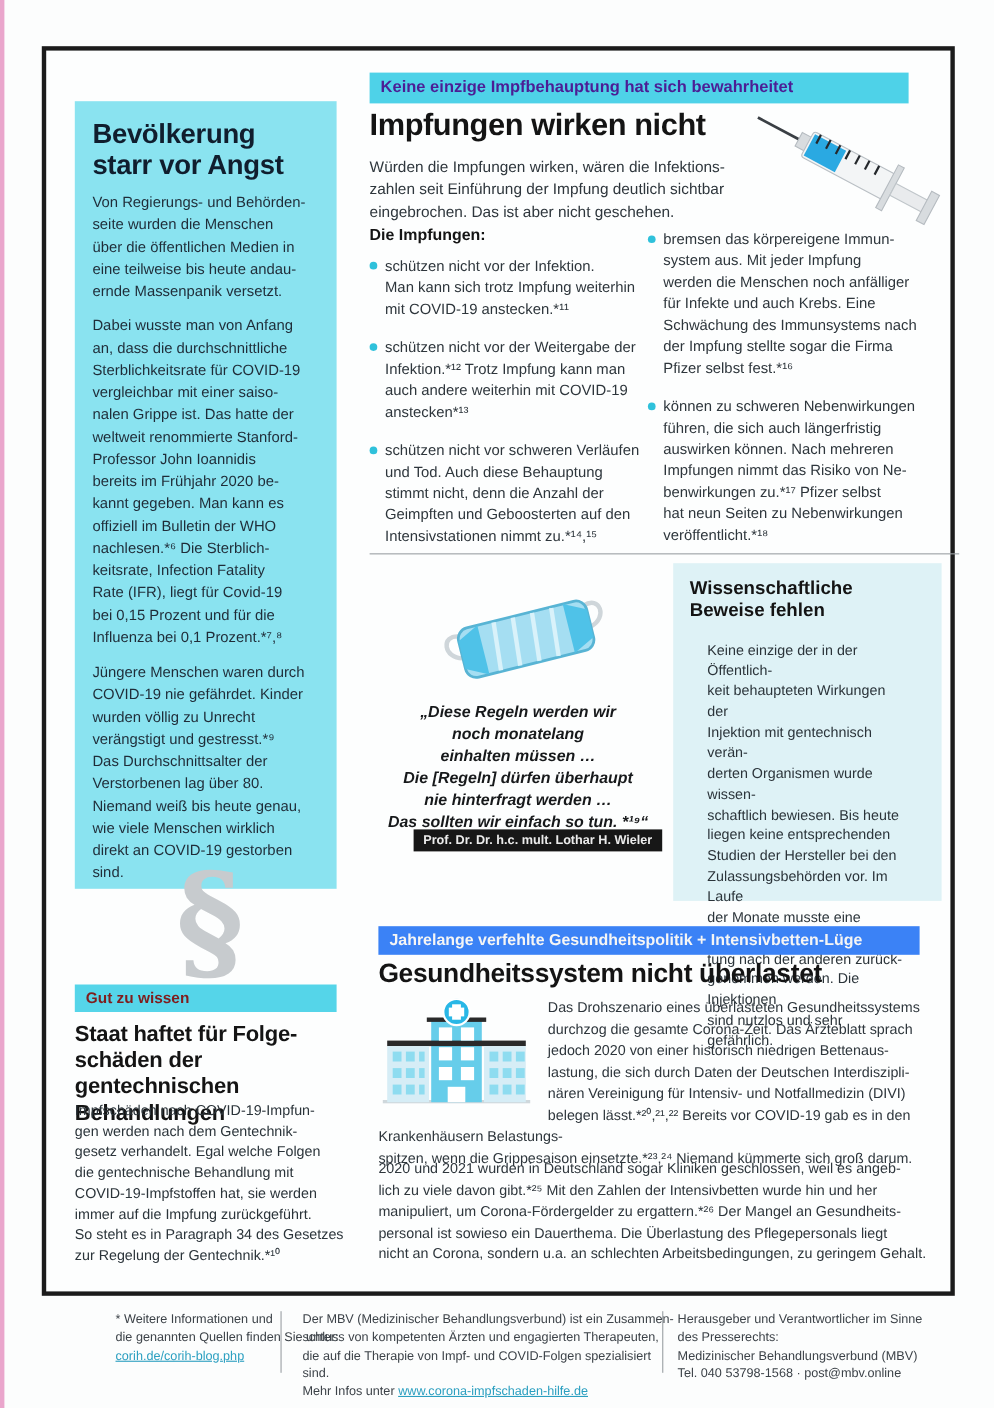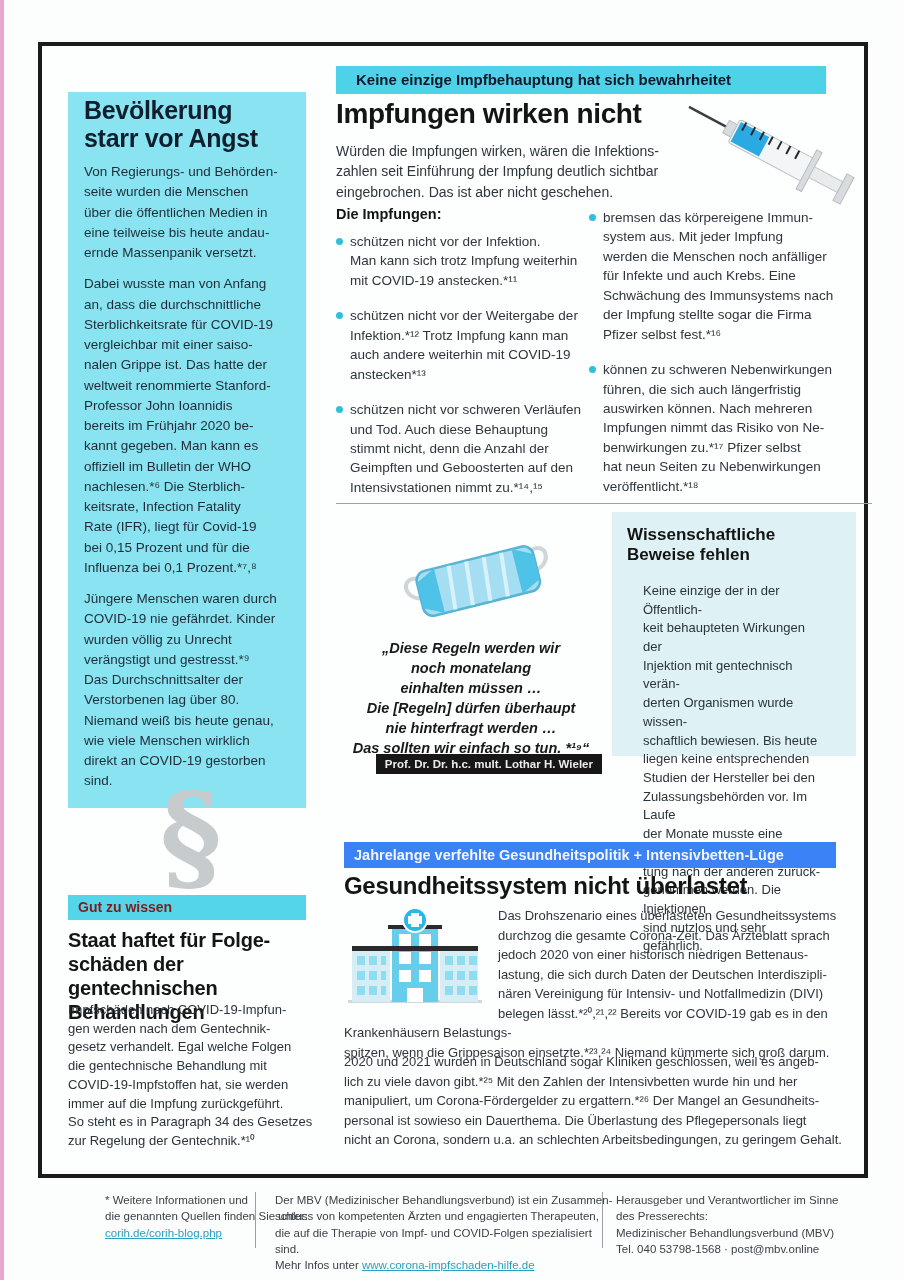--- a/index.html
+++ b/index.html
@@ -16,21 +16,21 @@
   .scan-edge{left:0;top:0;width:4px;height:1280px;background:#eaa6cc;}
 
   .frame{
     left:38px;top:42px;width:822px;height:1128px;
     border:4px solid #1b1b1b;background:#fdfefe;
   }
 
   
   .fear-panel{
     left:26px;top:46px;width:238px;height:716px;
-    background:#8ae3f0;padding:4px 16px;box-sizing:border-box;
+    background:#8ae3f0;padding:16px 16px;box-sizing:border-box;
   }
   .fear-panel h1{
     margin:0 0 10px 0;font-size:25px;line-height:1.12;
     color:#101e2e;letter-spacing:-0.3px;
   }
   .fear-panel p{
     margin:0 0 11px 0;font-size:13.5px;line-height:1.5;color:#1f2c38;
   }
 
   .section-sign{
@@ -47,22 +47,22 @@
     left:26px;top:882px;width:270px;font-size:20px;font-weight:bold;
     line-height:1.2;color:#141414;letter-spacing:-0.2px;
   }
   .liability-body{
     left:26px;top:955px;width:260px;font-size:13px;line-height:1.44;color:#2b343a;
   }
 
   
   .claims-banner{
     left:294px;top:20px;width:490px;height:28px;
-    background:#4ed2e8;color:#0f172a;font-weight:bold;font-size:15px;
-    line-height:28px;padding-left:20px;box-sizing:border-box;
+    background:#4ed2e8;color:#4c1d95;font-weight:bold;font-size:15px;
+    line-height:28px;padding-left:10px;box-sizing:border-box;
   }
   .syringe{left:630px;top:45px;width:200px;height:120px;transform:rotate(28deg);}
   .main-title{
     left:294px;top:52px;font-size:28px;font-weight:bold;color:#141414;
     letter-spacing:-0.4px;
   }
   .main-intro{left:294px;top:95px;width:380px;font-size:14px;line-height:1.45;color:#2e363c;}
   .list-label{left:294px;top:160px;font-size:14.5px;font-weight:bold;color:#141414;}
 
   .bullets-left{left:294px;top:186px;width:258px;}
@@ -81,21 +81,21 @@
     left:298px;top:592px;width:262px;text-align:center;
     font-size:14.5px;font-style:italic;font-weight:bold;line-height:1.38;color:#17191b;
   }
   .quote-attribution-wrap{left:298px;top:708px;width:262px;text-align:right;}
   .quote-attribution{
     display:inline-block;background:#171717;color:#ececec;
     font-size:11.5px;font-weight:bold;padding:4px 9px;
   }
 
   .science-box{
-    left:570px;top:466px;width:244px;height:244px;
+    left:570px;top:466px;width:244px;height:307px;
     background:#def2f6;padding:13px 15px;box-sizing:border-box;
   }
   .science-box h3{margin:0 0 7px 0;font-size:17px;line-height:1.2;color:#141414;}
   .science-box p{margin:16px;font-size:13px;line-height:1.44;color:#2b343a;}
 
   .health-banner{
     left:302px;top:796px;width:492px;height:26px;
     background:#3b82f6;color:#f5f5f5;font-weight:bold;font-size:14.5px;
     line-height:26px;padding-left:10px;box-sizing:border-box;
   }

